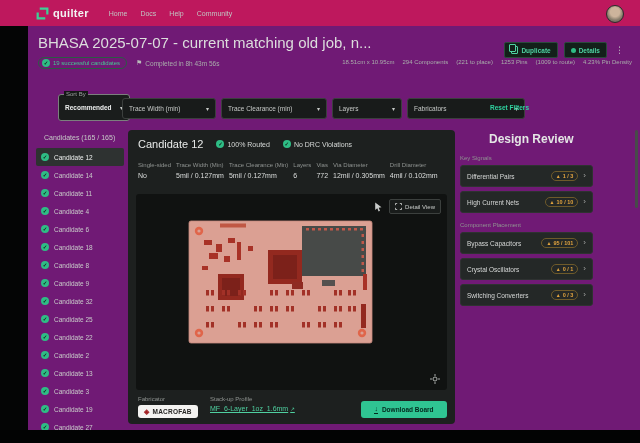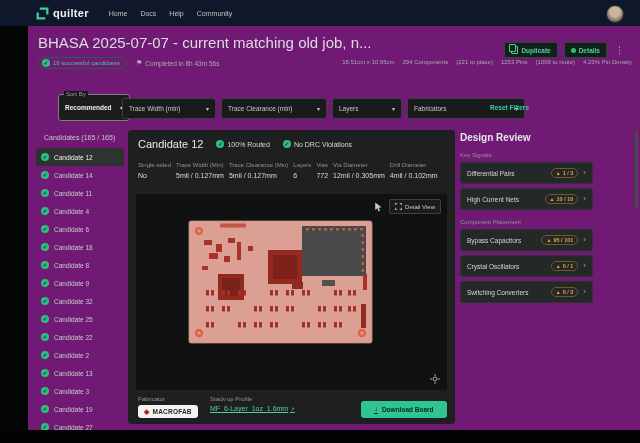--- a/index.html
+++ b/index.html
@@ -1,20 +1,20 @@
 <!DOCTYPE html>
 <html><head>
 <meta charset="utf-8">
 <style>
   html,body{margin:0;padding:0;background:#000;}
   #screen{position:relative;width:640px;height:443px;background:#040505;overflow:hidden;
           font-family:"Liberation Sans",sans-serif;-webkit-font-smoothing:antialiased;}
 
   
-  .navbar{position:absolute;top:0;left:0;width:640px;height:26px;background:#0f172a;display:flex;align-items:center;z-index:9;}
+  .navbar{position:absolute;top:0;left:0;width:640px;height:26px;background:#be185d;display:flex;align-items:center;z-index:9;}
   .brand{display:flex;align-items:center;gap:4px;margin-left:36px;}
   .brand-name{color:#f2f4f3;font-size:11px;font-weight:700;letter-spacing:.3px;}
   .nav-links{display:flex;gap:13px;margin-left:20px;}
   .nav-link{color:#c2c5c3;font-size:7px;}
   .avatar{position:absolute;right:16px;top:5px;width:16px;height:16px;border-radius:50%;
           background:radial-gradient(circle at 50% 38%,#cdb49c 0 36%,#8a7e6d 62%,#55554f 100%);border:1px solid #2a2c2b;}
 
   
   .app{position:absolute;left:28px;top:26px;width:612px;height:404px;background:#701a75;overflow:hidden;}
   .bottom-bar{position:absolute;left:0;top:430px;width:640px;height:13px;background:#020303;z-index:10;}
@@ -81,21 +81,21 @@
   .fab-diamond{color:#a01d20;font-size:7px;line-height:7px;}
   .stackup{position:absolute;left:72px;top:0;}
   .stack-link{display:flex;align-items:center;gap:2px;font-size:7px;color:#4fd0a0;text-decoration:underline;}
   .ext-ic{font-size:5.5px;text-decoration:none;display:inline-block;}
   .download-btn{position:absolute;right:0;top:5px;width:86px;height:17px;background:#2fc492;border-radius:3px;
                 display:flex;align-items:center;justify-content:center;gap:4px;color:#03281d;font-size:6.5px;font-weight:700;}
   .dl-ic{font-size:7px;line-height:7px;border-bottom:1px solid currentColor;padding-bottom:0.5px;}
 
   
   .review{position:absolute;left:432px;top:106px;width:133px;}
-  .review-title{font-size:10px;font-weight:600;color:#e4e6e5;}
+  .review-title{font-size:12px;font-weight:600;color:#e4e6e5;margin-left:29px;}
   .review-heading{font-size:6px;color:#8f9391;margin:9px 0 1px;}
   .review-row{display:flex;align-items:center;background:#242827;border:1px solid #2e3231;border-radius:3px;
               height:20px;padding:0 6px;margin-top:4px;}
   .review-label{flex:1;font-size:6.5px;color:#d6d8d7;}
   .warn-badge{display:flex;align-items:center;gap:2px;border:1px solid #6e5a2a;border-radius:8px;padding:1px 4px;}
   .warn-tri{font-size:5px;color:#e2a43f;line-height:5px;}
   .warn-count{font-size:5.5px;color:#e2a43f;font-weight:600;white-space:nowrap;}
   .chev{font-size:8px;color:#a2a5a3;margin-left:5px;line-height:8px;}
   .scroll-thumb{position:absolute;right:2px;top:104px;width:3px;height:78px;background:#474b49;border-radius:2px;}
 </style>

